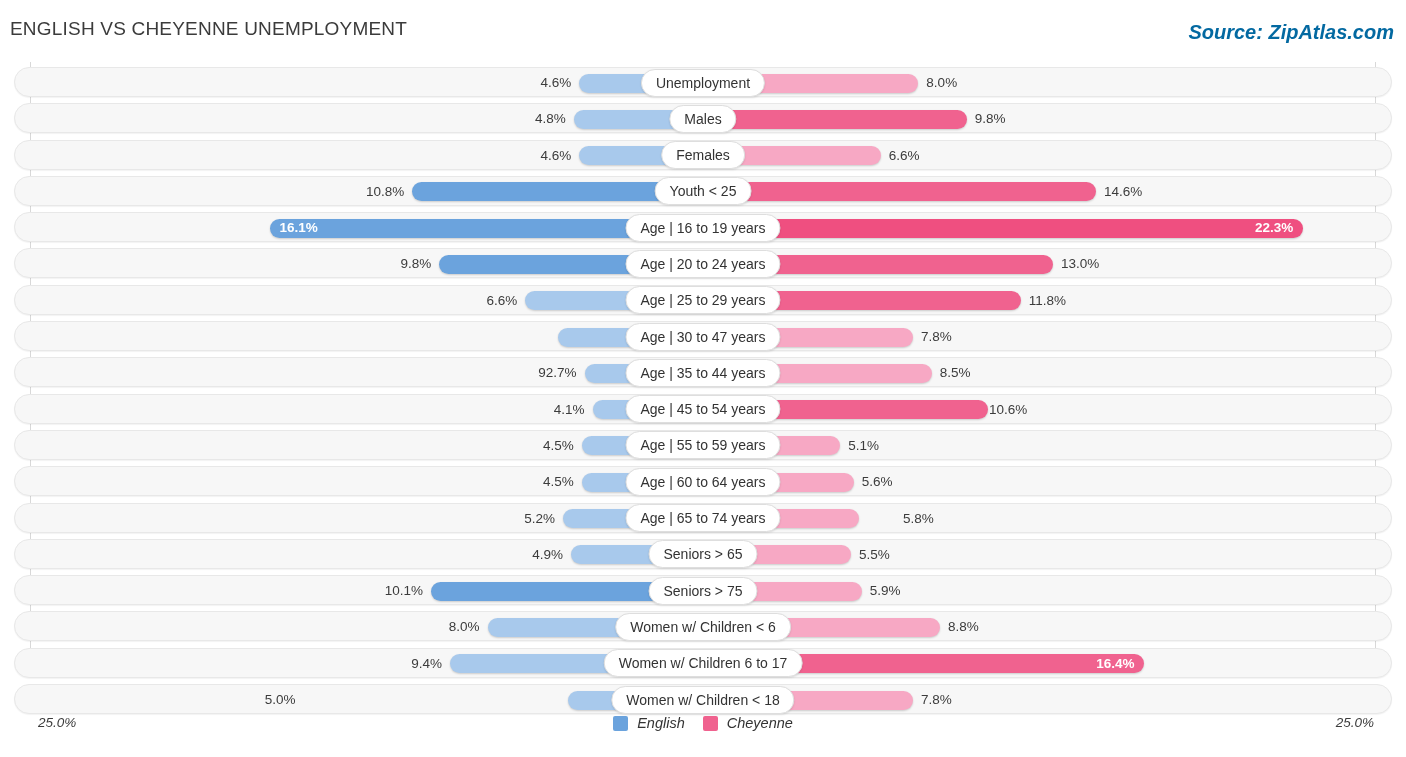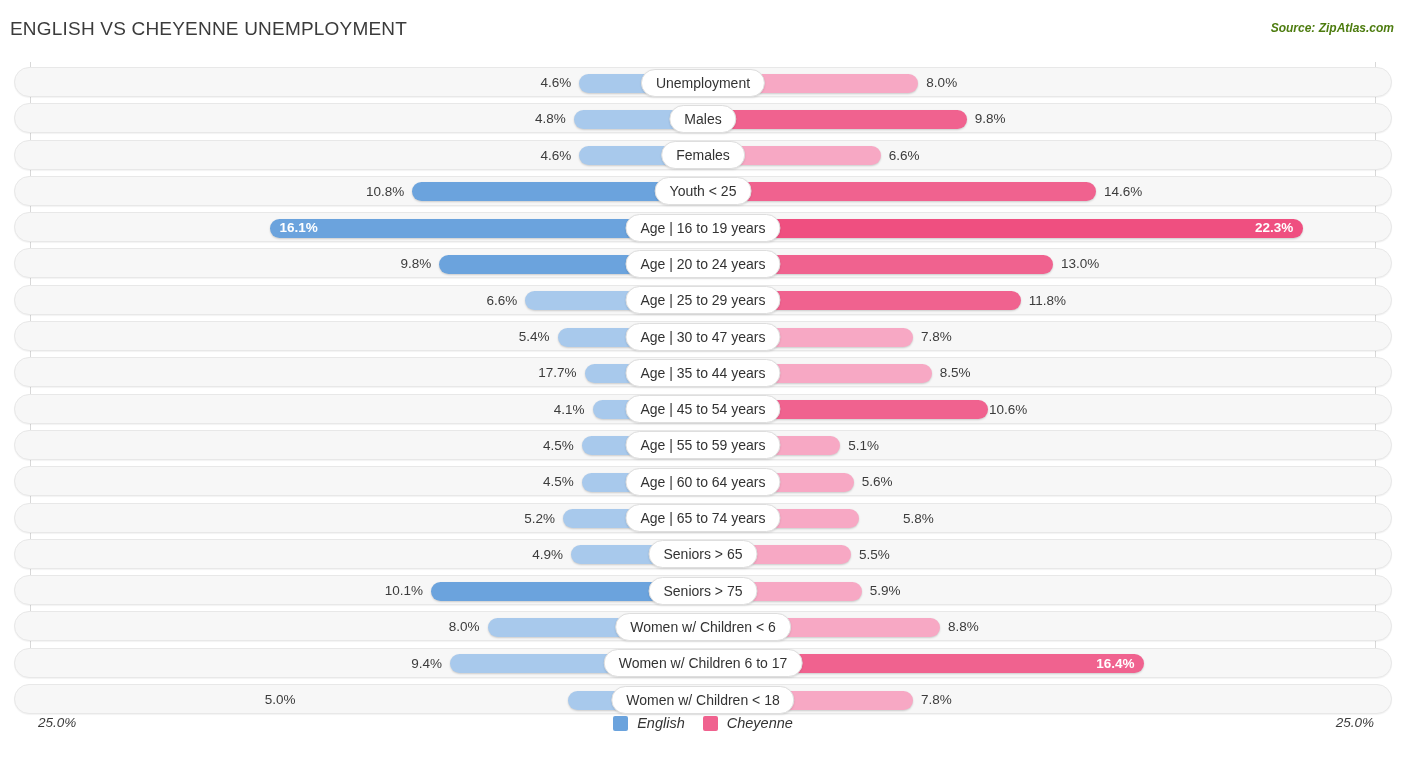--- a/index.html
+++ b/index.html
@@ -14,21 +14,21 @@
   .page { position: relative; width: 1406px; height: 757px; background: #fff; }
 
   
   .title {
     position: absolute; left: 10px; top: 18px;
     font-size: 19px; color: #3b3b3b; letter-spacing: .2px;
     white-space: nowrap;
   }
   .source {
     position: absolute; right: 12px; top: 21px;
-    font-size: 12px; color: #4d7c0f; font-style: italic; font-weight: bold;
+    font-size: 20px; color: #0369a1; font-style: italic; font-weight: bold;
     white-space: nowrap;
   }
 
   
   .chart {
     position: absolute; left: 0; top: 62px;
     width: 1406px; height: 653px;
   }
   .axis-line {
     position: absolute; top: 0; bottom: 58px; width: 1px;
@@ -160,29 +160,28 @@
           <div class="track"></div>
           <div class="bar bar-left" style="left: 525.328px; width: 177.672px; background: rgb(168, 201, 236);"></div>
           <div class="val" style="left: 0px; width: 517.328px; text-align: right;">6.6%</div>
           <div class="bar bar-right" style="left: 703px; width: 317.656px; background: rgb(240, 98, 143);"></div>
           <div class="val" style="left: 1028.66px;">11.8%</div>
           <div class="label-pill">Age | 25 to 29 years</div>
         </div>
         <div class="row">
           <div class="track"></div>
           <div class="bar bar-left" style="left: 557.632px; width: 145.368px; background: rgb(168, 201, 236);"></div>
-          <div class="val" style="left: 0px; width: 549.632px; text-align: right;">5.4%</div>
           <div class="bar bar-right" style="left: 703px; width: 209.976px; background: rgb(247, 168, 196);"></div>
           <div class="val" style="left: 920.976px;">7.8%</div>
           <div class="label-pill">Age | 30 to 47 years</div>
         </div>
         <div class="row">
           <div class="track"></div>
           <div class="bar bar-left" style="left: 584.552px; width: 118.448px; background: rgb(168, 201, 236);"></div>
-          <div class="val" style="left: 0px; width: 576.552px; text-align: right;">17.7%</div>
+          <div class="val" style="left: 0px; width: 576.552px; text-align: right;">92.7%</div>
           <div class="bar bar-right" style="left: 703px; width: 228.82px; background: rgb(247, 168, 196);"></div>
           <div class="val" style="left: 939.82px;">8.5%</div>
           <div class="label-pill">Age | 35 to 44 years</div>
         </div>
         <div class="row">
           <div class="track"></div>
           <div class="bar bar-left" style="left: 592.628px; width: 110.372px; background: rgb(168, 201, 236);"></div>
           <div class="val" style="left: 0px; width: 584.628px; text-align: right;">4.1%</div>
           <div class="bar bar-right" style="left: 703px; width: 285.352px; background: rgb(240, 98, 143);"></div>
           <div class="val" style="left: 989px;">10.6%</div>

